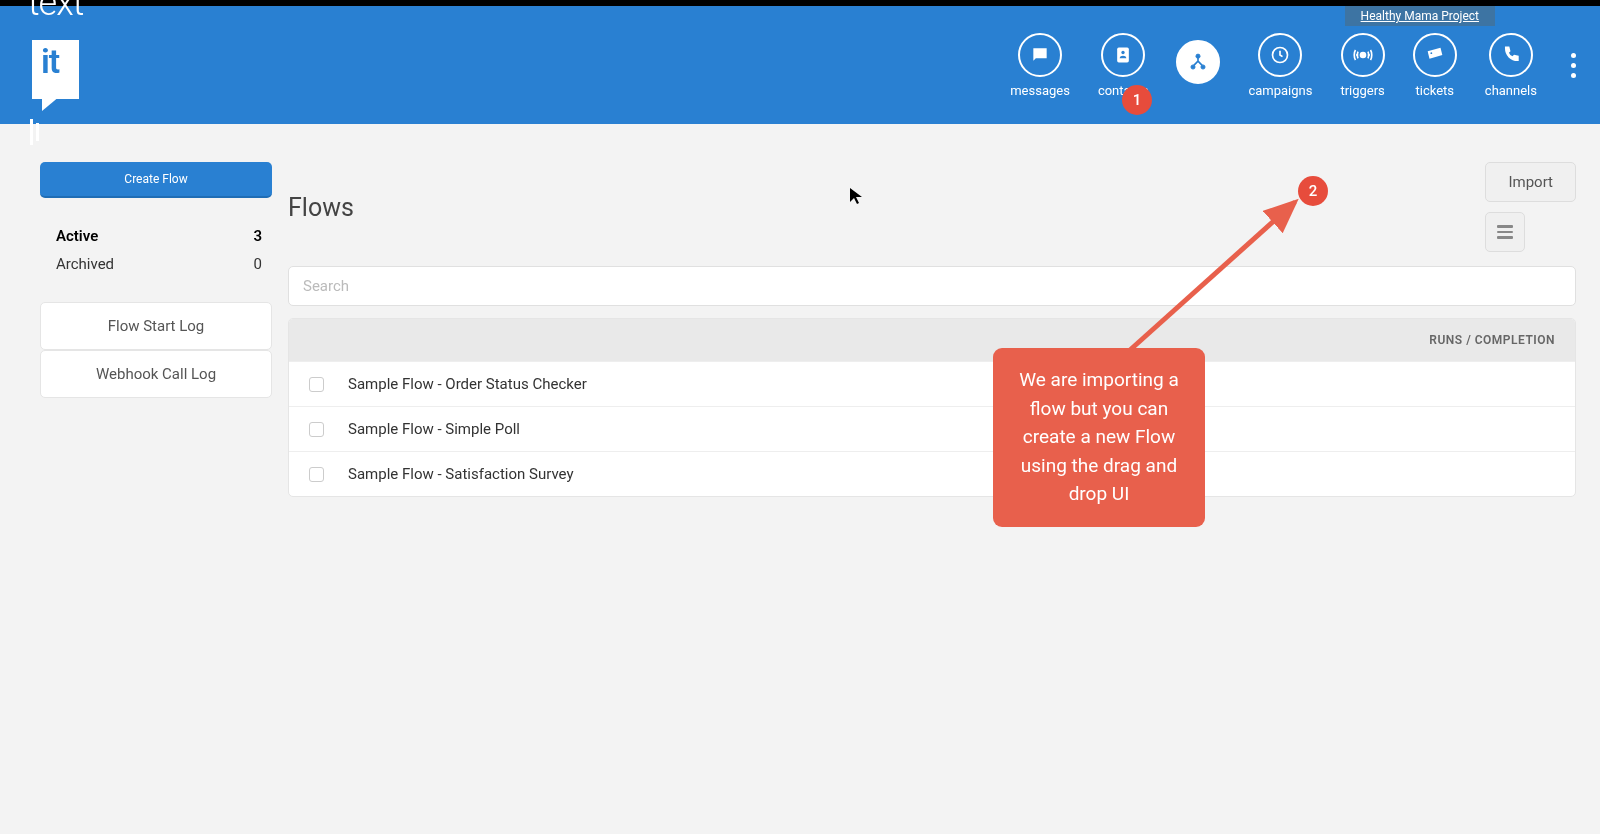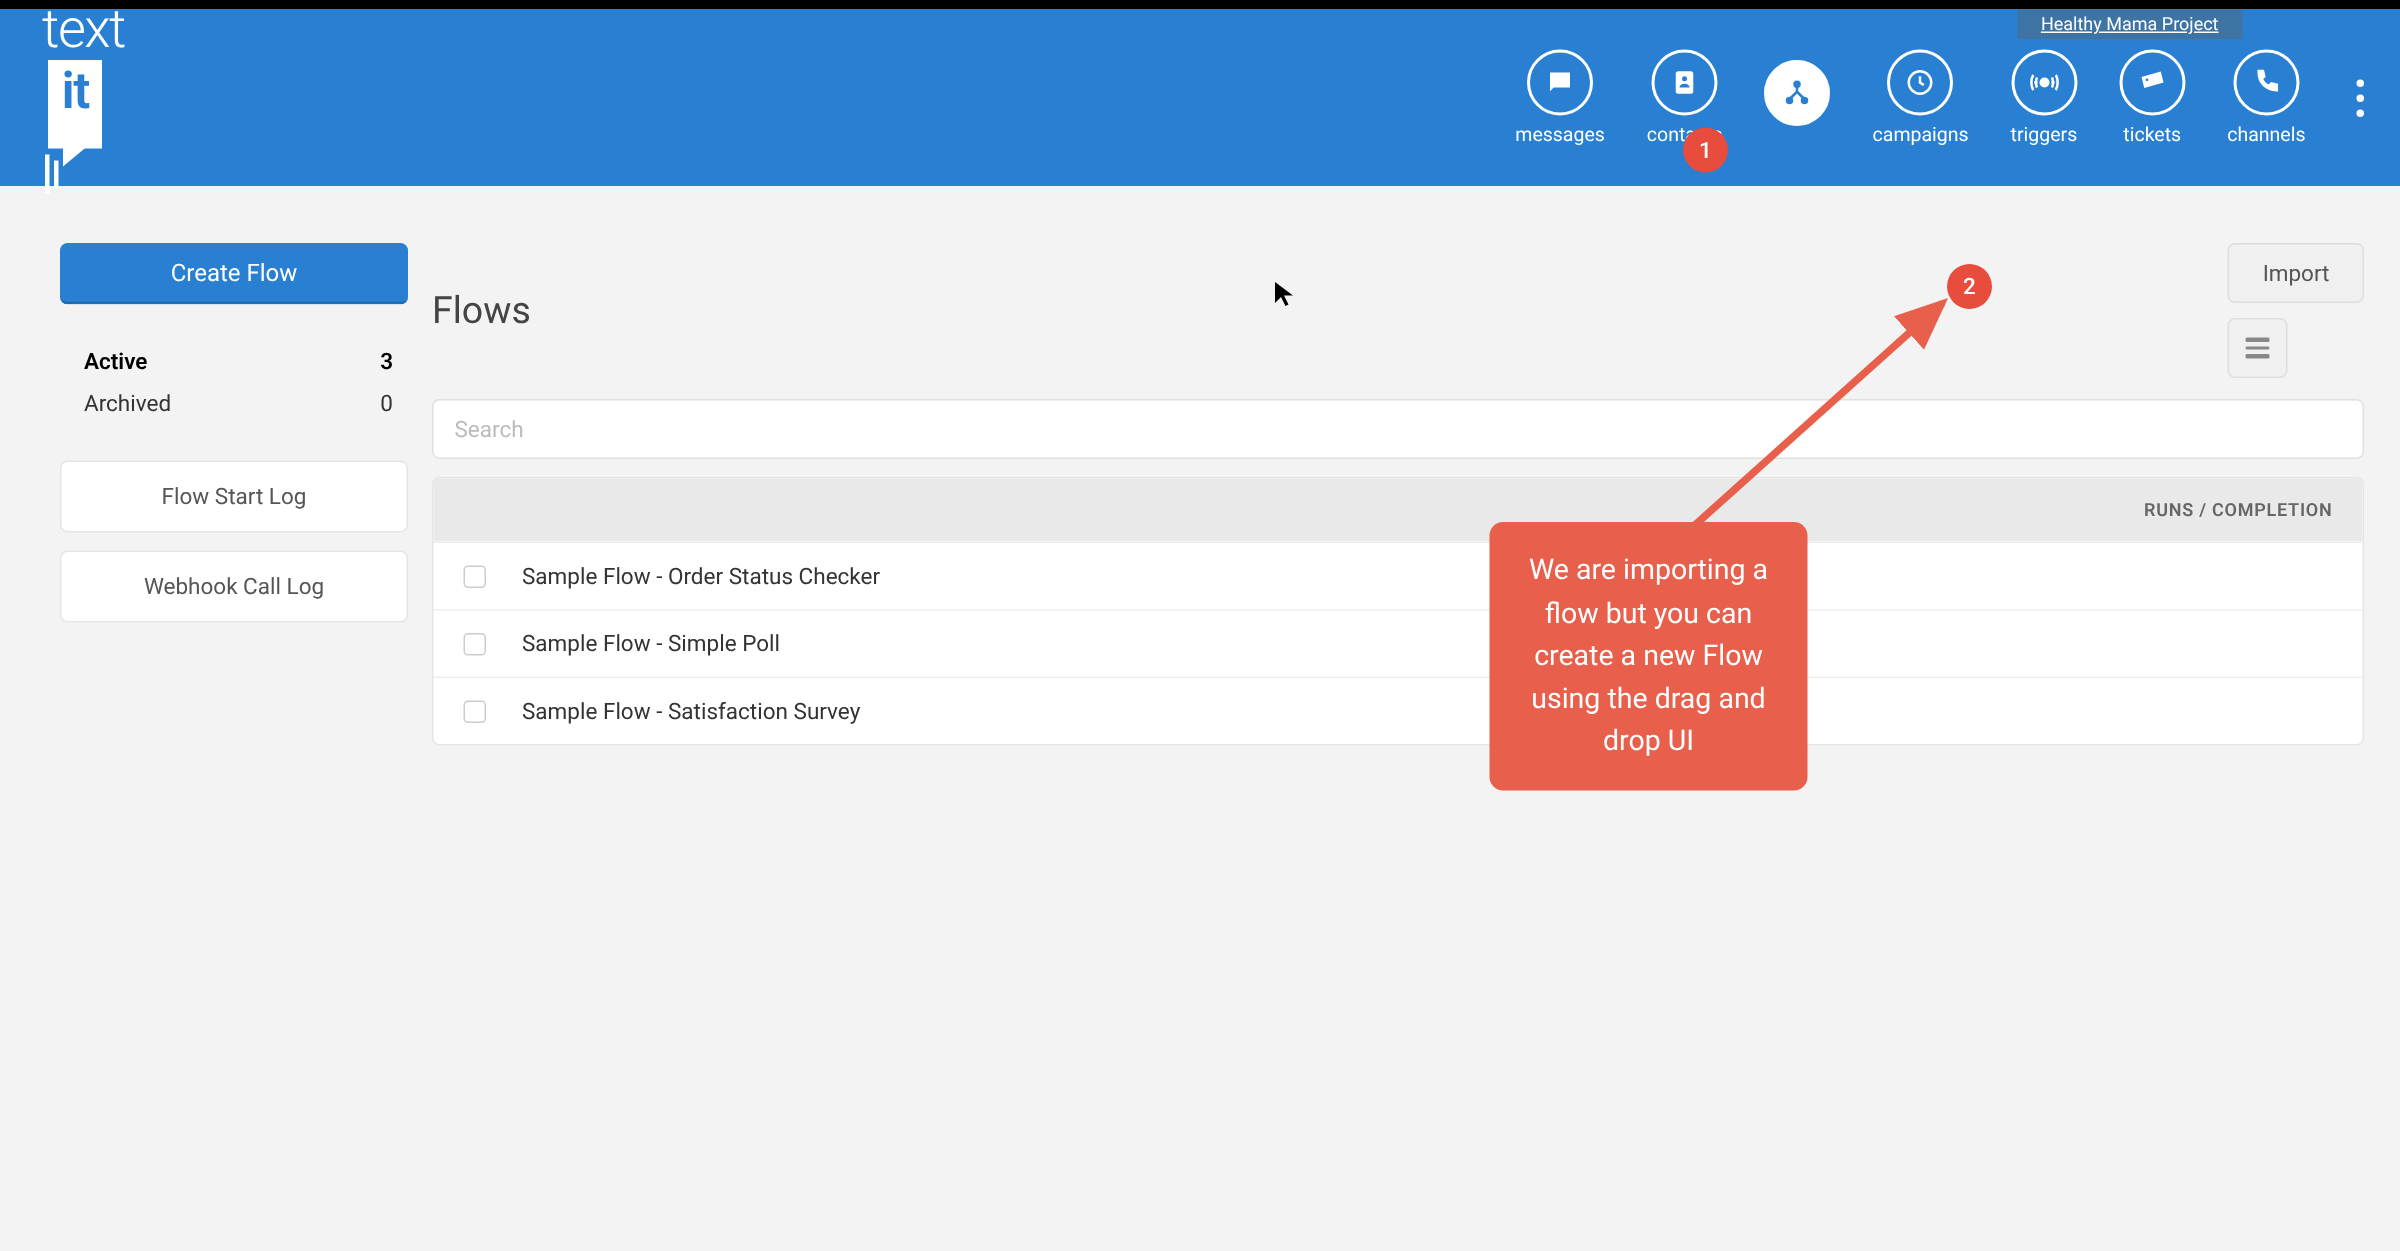--- a/index.html
+++ b/index.html
@@ -5,46 +5,46 @@
     * { margin: 0; padding: 0; box-sizing: border-box; font-family: -apple-system, BlinkMacSystemFont, "Segoe UI", Roboto, Helvetica, Arial, sans-serif; }
     body { background: #f3f3f3; width: 1600px; height: 834px; overflow: hidden; position: relative; }
     
     .topbar { background: #000; height: 6px; width: 100%; }
     
     .project-banner { position: absolute; top: 6px; right: 105px; background: #3d74a3; color: #fff; font-size: 12px; padding: 3px 16px; z-index: 10; text-decoration: underline; }
     
     .header { background: #2980d2; height: 118px; width: 100%; display: flex; align-items: center; justify-content: space-between; padding: 0 24px 0 28px; position: relative; }
     
     .logo { display: flex; align-items: flex-start; color: #fff; font-size: 36px; font-weight: 300; letter-spacing: -1px; flex-direction: column; }
-    .logo .it-box { background: #fff; color: #2980d2; padding: 1px 9px 18px 9px; margin: 0 4px; font-weight: 600; font-size: 34px; position: relative; }
+    .logo .it-box { background: #fff; color: #2980d2; padding: 1px 20px 18px 9px; margin: 16px 4px; font-weight: 600; font-size: 34px; position: relative; }
     .logo .it-box::after { content: ''; position: absolute; bottom: -12px; left: 10px; width: 0; height: 0; border-left: 0 solid transparent; border-right: 18px solid transparent; border-top: 15px solid #fff; }
     .logo .side-bars { display: inline-flex; flex-direction: column; gap: 3px; margin-left: 2px; }
     .logo .side-bars svg { display: block; }
     
     .nav { display: flex; align-items: center; gap: 28px; }
     .nav-item { display: flex; flex-direction: column; align-items: center; gap: 6px; color: #fff; cursor: pointer; position: relative; }
     .nav-icon { width: 44px; height: 44px; border: 2.5px solid #fff; border-radius: 50%; display: flex; align-items: center; justify-content: center; }
     .nav-icon.active { background: #fff; }
     .nav-icon.active svg { fill: #2980d2; stroke: #2980d2; }
     .nav-label { font-size: 13px; }
     .nav-dots { display: flex; flex-direction: column; gap: 5px; cursor: pointer; margin-left: 6px; }
     .nav-dots span { width: 5px; height: 5px; background: #fff; border-radius: 50%; }
     
     .badge-num { position: absolute; background: #e74c3c; color: #fff; width: 30px; height: 30px; border-radius: 50%; display: flex; align-items: center; justify-content: center; font-size: 15px; font-weight: 500; z-index: 20; }
     .badge-1 { top: 85px; left: 1122px; }
     .badge-2 { top: 176px; left: 1298px; }
     
     .content { display: flex; padding: 38px 24px 0 40px; gap: 16px; }
     
     .sidebar { width: 232px; flex-shrink: 0; }
-    .create-btn { background: #2980d2; color: #fff; border: none; width: 100%; padding: 10px; font-size: 16px; border-radius: 5px; cursor: pointer; border-bottom: 2px solid #1f6db5; }
+    .create-btn { background: #2980d2; color: #fff; border: none; width: 100%; padding: 10px; font-size: 12px; border-radius: 5px; cursor: pointer; border-bottom: 2px solid #1f6db5; }
     .side-stats { margin: 24px 10px 24px 16px; }
     .side-stat { display: flex; justify-content: space-between; font-size: 15px; color: #333; padding: 5px 0; cursor: pointer; }
     .side-stat.active { font-weight: 600; color: #000; }
-    .side-btn { background: #fff; border: 1px solid #e5e5e5; width: 100%; padding: 14px; font-size: 15px; color: #555; border-radius: 5px; cursor: pointer; margin-bottom: 12px; }
+    .side-btn { background: #fff; border: 1px solid #e5e5e5; width: 100%; padding: 14px; font-size: 15px; color: #555; border-radius: 5px; cursor: pointer; margin-bottom: 0; }
     
     .main { flex: 1; }
     .main-head { display: flex; align-items: center; justify-content: space-between; margin-bottom: 14px; }
     .page-title { font-size: 25px; font-weight: 400; color: #444; }
     .main-actions { display: flex; gap: 10px; flex-direction: column; }
     .import-btn { background: #f0f0f0; border: 1px solid #ddd; padding: 10px 22px; font-size: 15px; color: #555; border-radius: 5px; cursor: pointer; }
     .hamburger-btn { background: #f0f0f0; border: 1px solid #ddd; width: 40px; height: 40px; border-radius: 5px; cursor: pointer; display: flex; flex-direction: column; align-items: center; justify-content: center; gap: 3px; }
     .hamburger-btn span { width: 16px; height: 2.5px; background: #888; border-radius: 1px; }
     
     .search-box { width: 100%; border: 1px solid #e0e0e0; border-radius: 5px; padding: 10px 14px; font-size: 15px; color: #999; background: #fff; }

